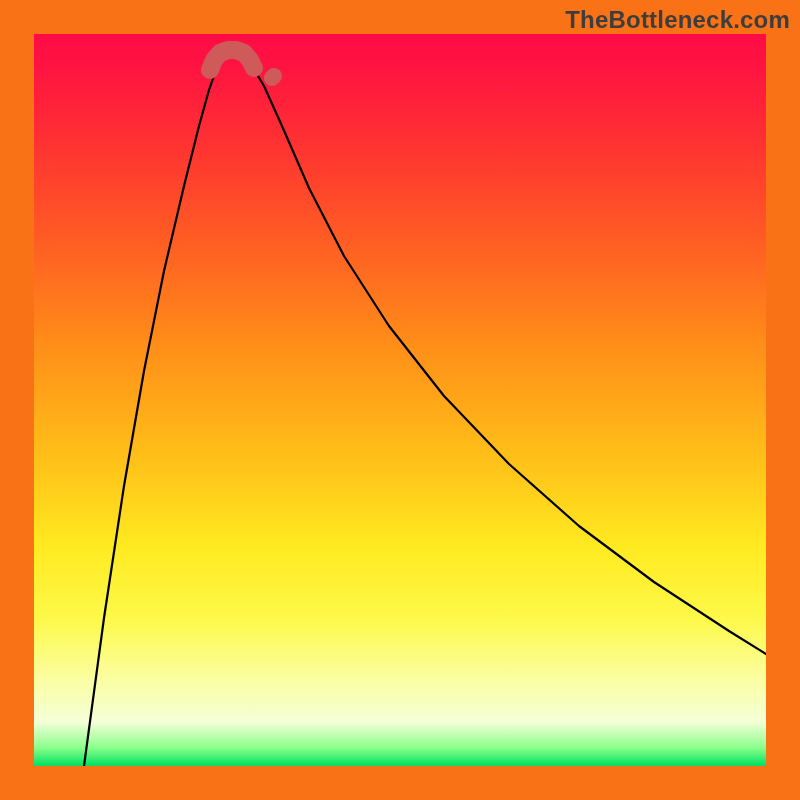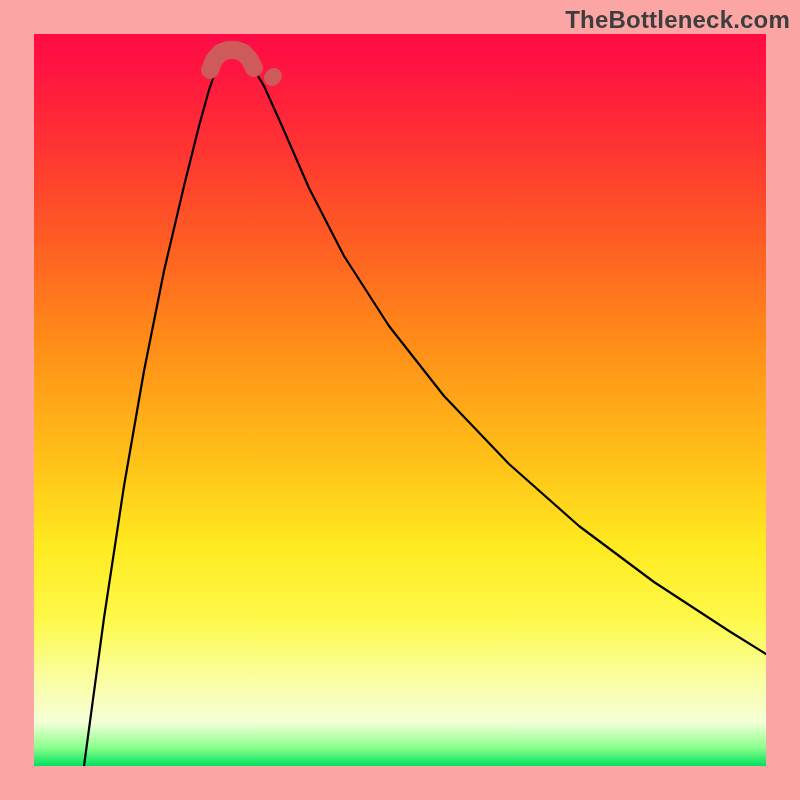--- a/index.html
+++ b/index.html
@@ -9,21 +9,21 @@
     height: 800px;
     background: #000;
     overflow: hidden;
   }
   .frame {
     position: absolute;
     left: 0;
     top: 0;
     width: 800px;
     height: 800px;
-    background: #fca5a5;
+    background: #f97316;
   }
   .plot-area {
     position: absolute;
     left: 34px;
     top: 34px;
     width: 732px;
     height: 732px;
     overflow: hidden;
   }
   .gradient {

